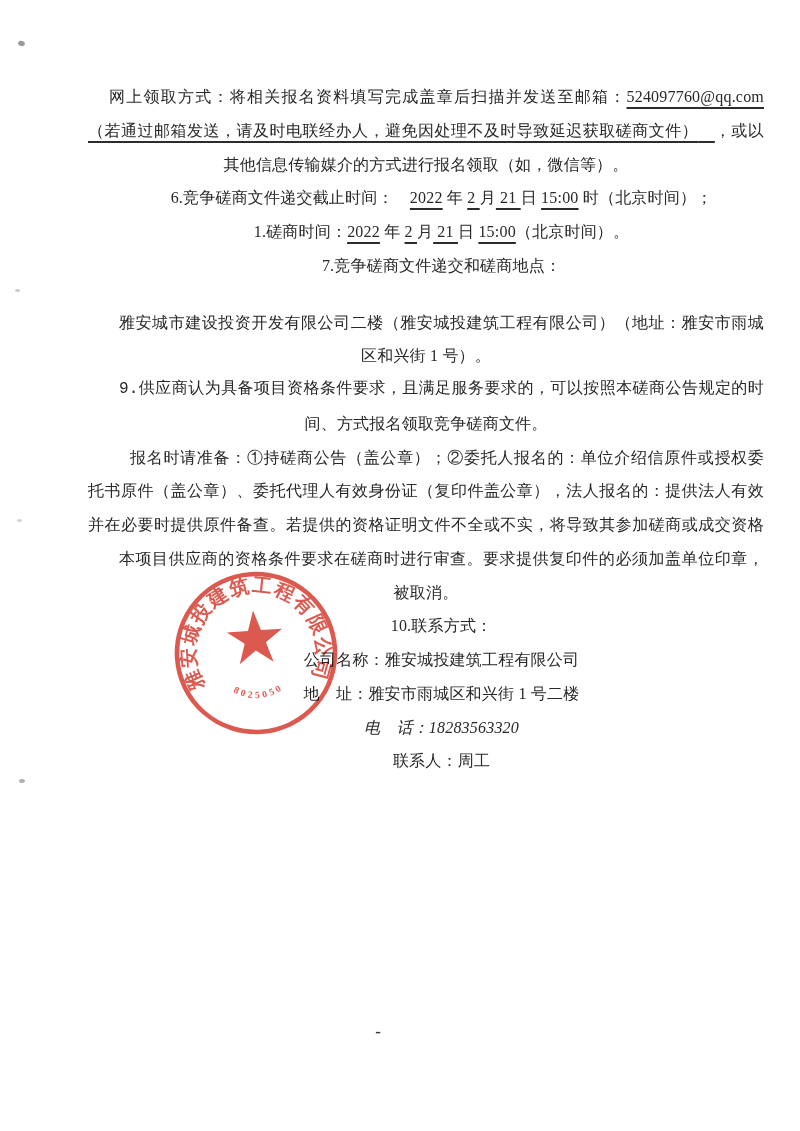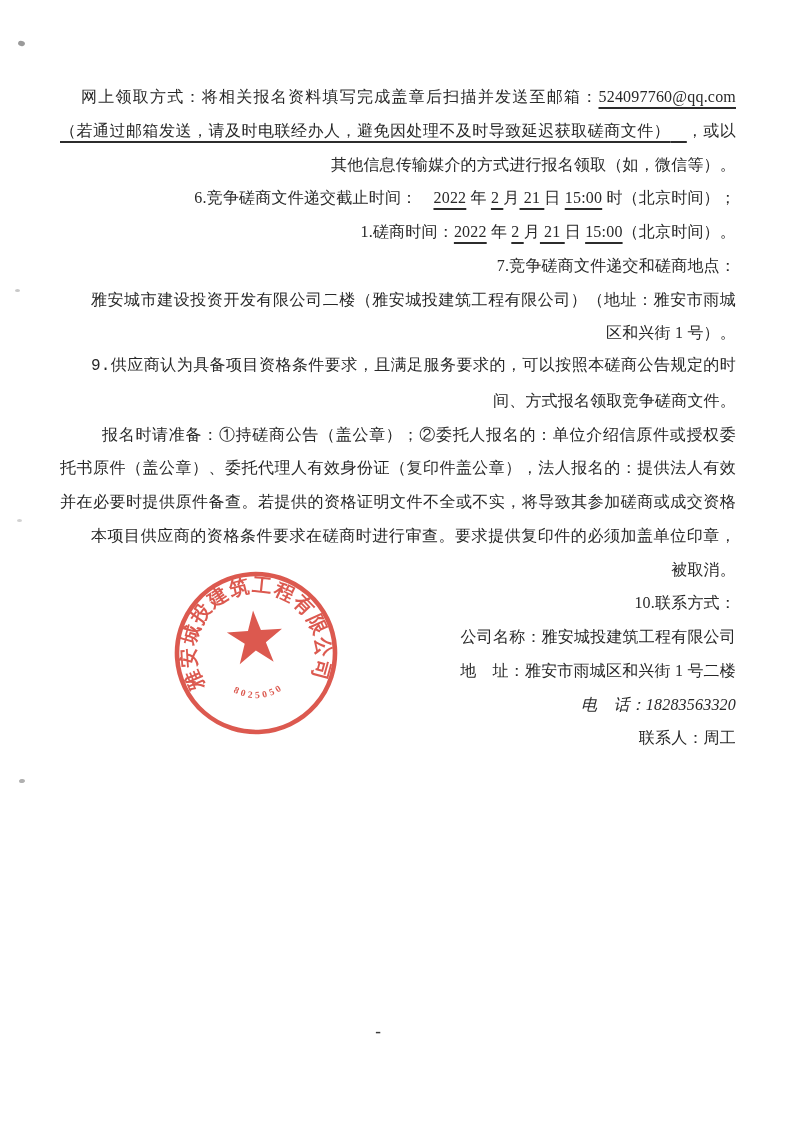--- a/index.html
+++ b/index.html
@@ -7,27 +7,27 @@
     position:relative;
     width:800px;height:1131px;
     background:#ffffff;
     margin:0 auto;
     overflow:hidden;
     font-family:"Liberation Serif", serif;
     color:#282828;
   }
   .doc{
     position:absolute;
-    left:60px; top:80px;
+    left:88px; top:80px;
     width:676px;
     font-size:16px;
     line-height:33.75px;
     letter-spacing:0.2px;
   }
-  .line{ text-align:right; height:33.75px; }
+  .line{ text-align:center; height:33.75px; }
   .line.just{ text-align:justify; text-align-last:justify; }
   .b{ font-weight:400; }
   .u{
     text-decoration:underline;
     text-decoration-thickness:1.5px;
     text-underline-offset:4.5px;
     text-decoration-color:#2c2c2c;
   }
   .lat{ font-family:"Liberation Serif", serif; }
   .seal{
@@ -63,21 +63,21 @@
 
 <div class="page">
 
   <div class="doc">
       <div class="line just" style="padding-left: 21px;"><span class="">网上领取方式：将相关报名资料填写完成盖章后扫描并发送至邮箱：</span><span class="u lat">524097760@qq.com</span></div>
       <div class="line just"><span class="b u ">（若通过邮箱发送，请及时电联经办人，避免因处理不及时导致延迟获取磋商文件）</span><span class="u ">　</span><span class="">，或以</span></div>
       <div class="line"><span class="">其他信息传输媒介的方式进行报名领取（如，微信等）。</span></div>
       <div class="line" style="padding-left: 31px;"><span class="b ">6.竞争磋商文件递交截止时间：　</span><span class="u lat">2022</span><span class=""> 年 </span><span class="u lat"> 2 </span><span class="">月</span><span class="u lat"> 21 </span><span class=""> 日 </span><span class="u lat">15:00</span><span class=""> 时（北京时间）；</span></div>
       <div class="line" style="padding-left: 31px;"><span class="b ">1.磋商时间：</span><span class="u lat">2022</span><span class=""> 年 </span><span class="u lat"> 2 </span><span class="">月</span><span class="u lat"> 21 </span><span class=""> 日 </span><span class="u lat">15:00</span><span class="">（北京时间）。</span></div>
       <div class="line" style="padding-left: 31px;"><span class="b ">7.竞争磋商文件递交和磋商地点：</span></div>
-      <div class="line just" style="padding-left: 31px;"><span class="b ">雅安城市建设投资开发有限公司二楼（雅安城投建筑工程有限公司）（地址：雅安市雨城</span></div>
+      <div class="line just" style="padding-left: 31px; margin-top: 23px;"><span class="b ">雅安城市建设投资开发有限公司二楼（雅安城投建筑工程有限公司）（地址：雅安市雨城</span></div>
       <div class="line"><span class="b ">区和兴街</span><span class="b lat"> 1 </span><span class="b ">号）。</span></div>
       <div class="line just" style="padding-left: 31px; font-family: Liberation Mono, monospace;"><span class="">9.供应商认为具备项目资格条件要求，且满足服务要求的，可以按照本磋商公告规定的时</span></div>
       <div class="line"><span class="">间、方式报名领取竞争磋商文件。</span></div>
       <div class="line just" style="padding-left: 42px;"><span class="">报名时请准备：①持磋商公告（盖公章）；②委托人报名的：单位介绍信原件或授权委</span></div>
       <div class="line just"><span class="">托书原件（盖公章）、委托代理人有效身份证（复印件盖公章），法人报名的：提供法人有效</span></div>
       <div class="line just"><span class="">并在必要时提供原件备查。若提供的资格证明文件不全或不实，将导致其参加磋商或成交资格</span></div>
       <div class="line just" style="padding-left: 31px;"><span class="">本项目供应商的资格条件要求在磋商时进行审查。要求提供复印件的必须加盖单位印章，</span></div>
       <div class="line"><span class="">被取消。</span></div>
       <div class="line" style="padding-left: 31px;"><span class="b ">10.联系方式：</span></div>
       <div class="line" style="padding-left: 31px;"><span class="b ">公司名称：雅安城投建筑工程有限公司</span></div>

